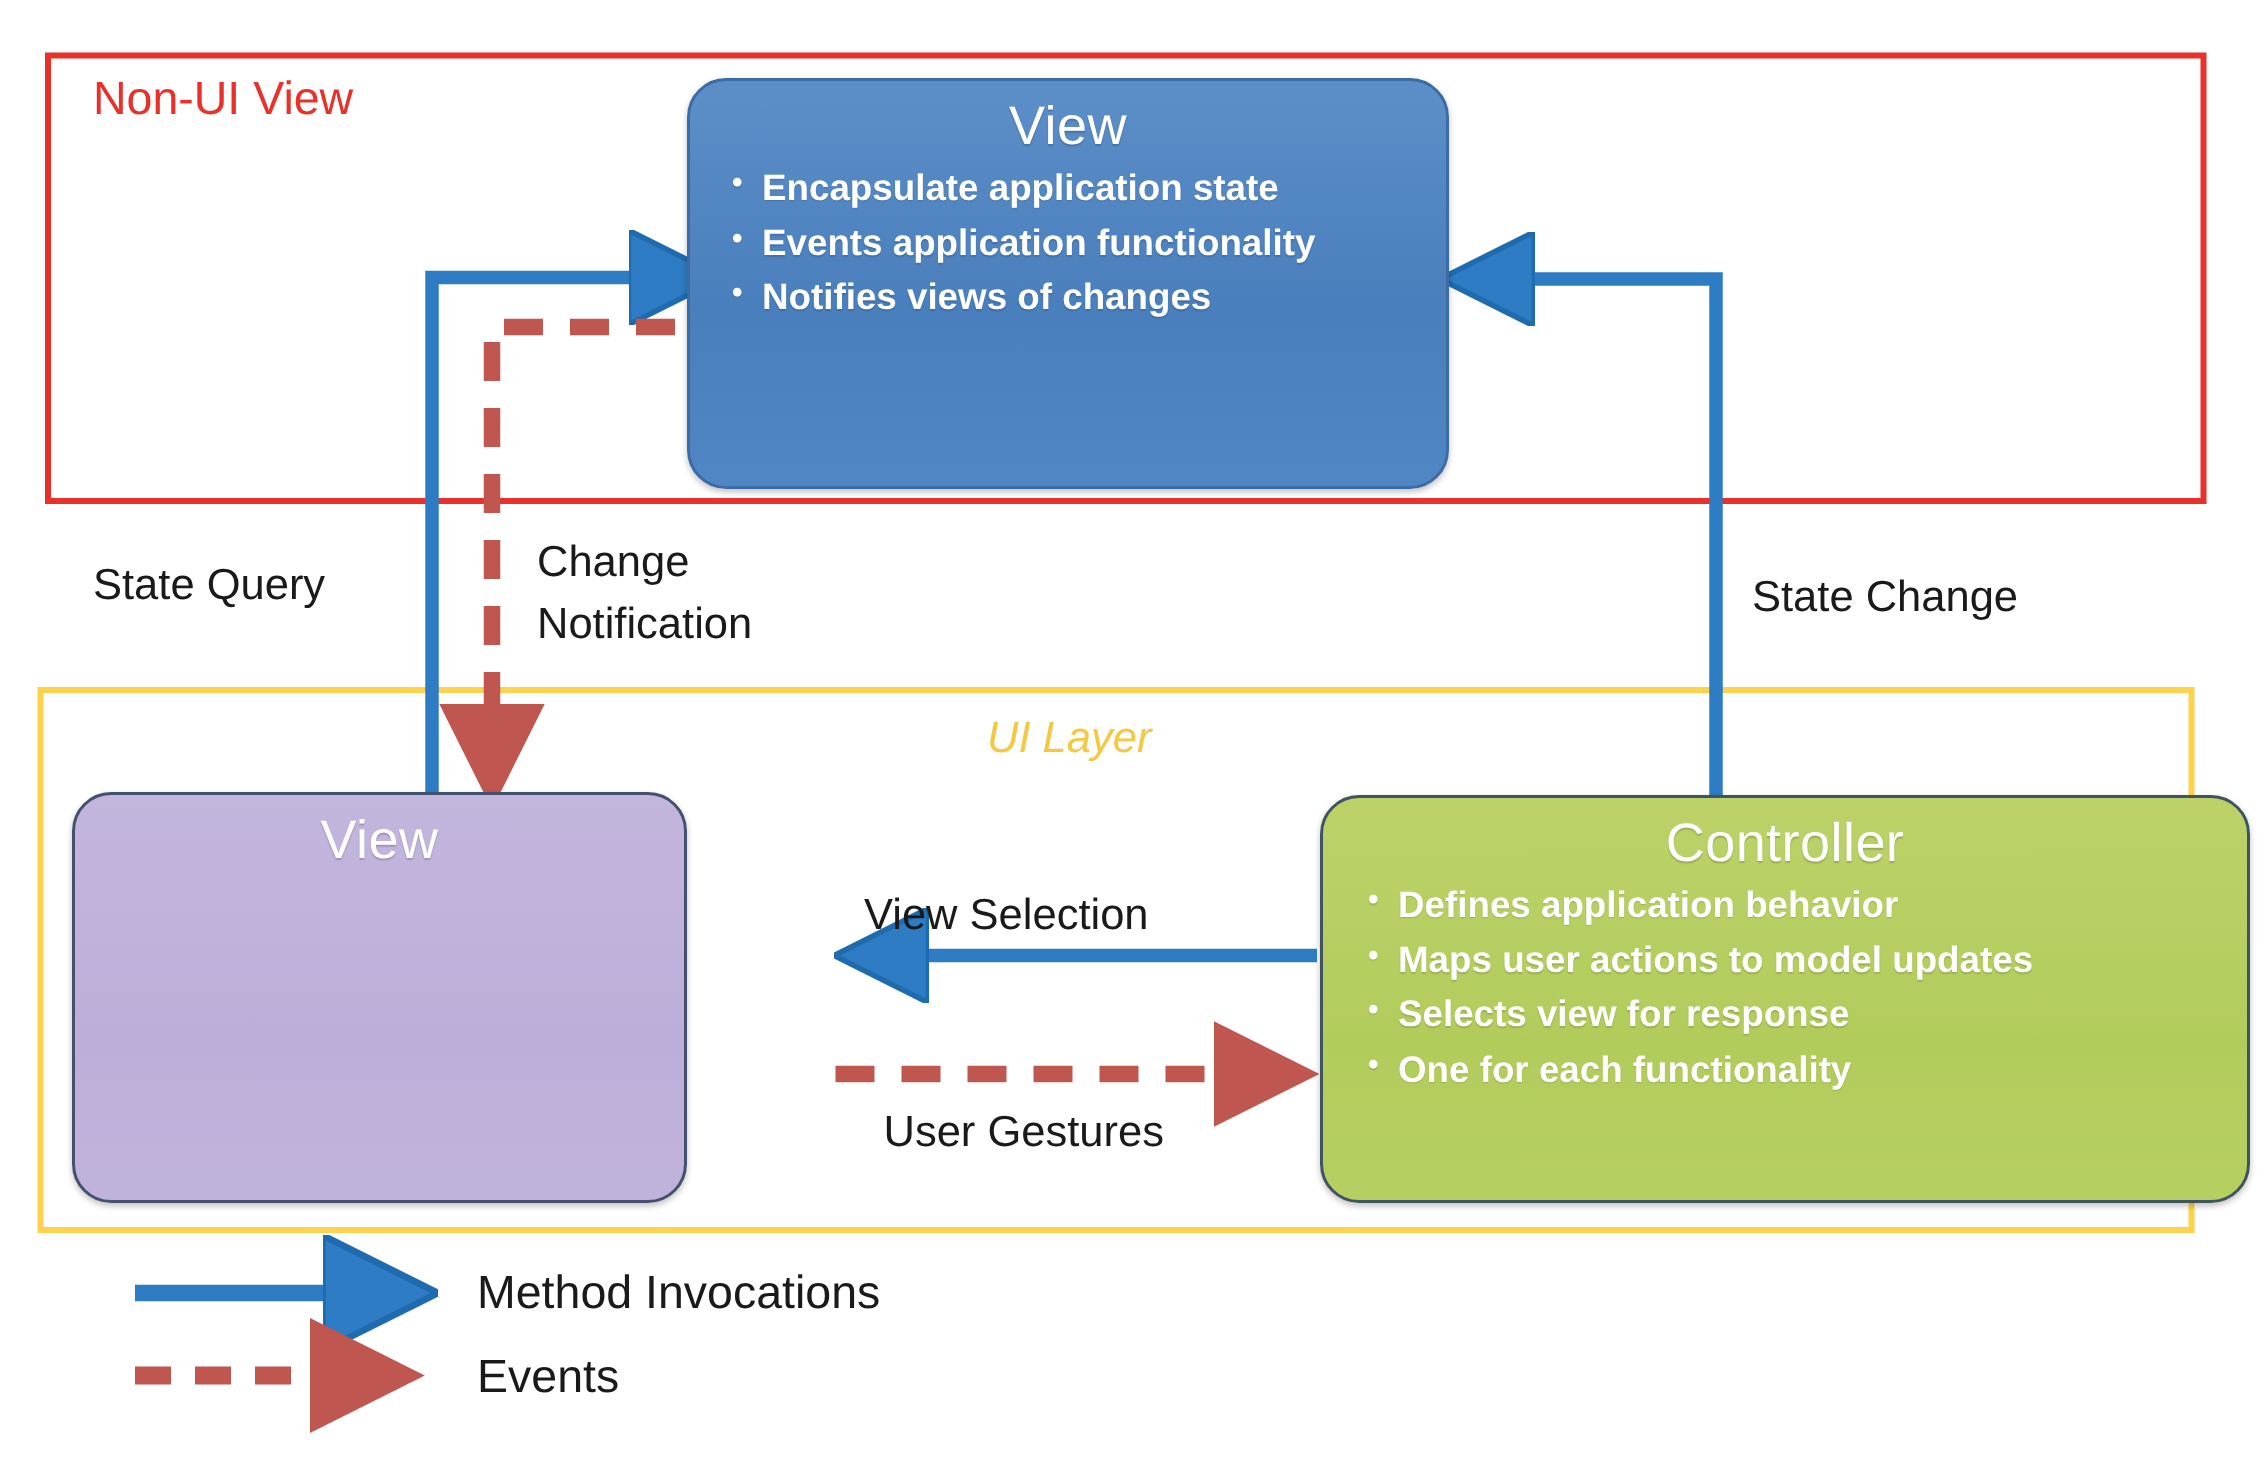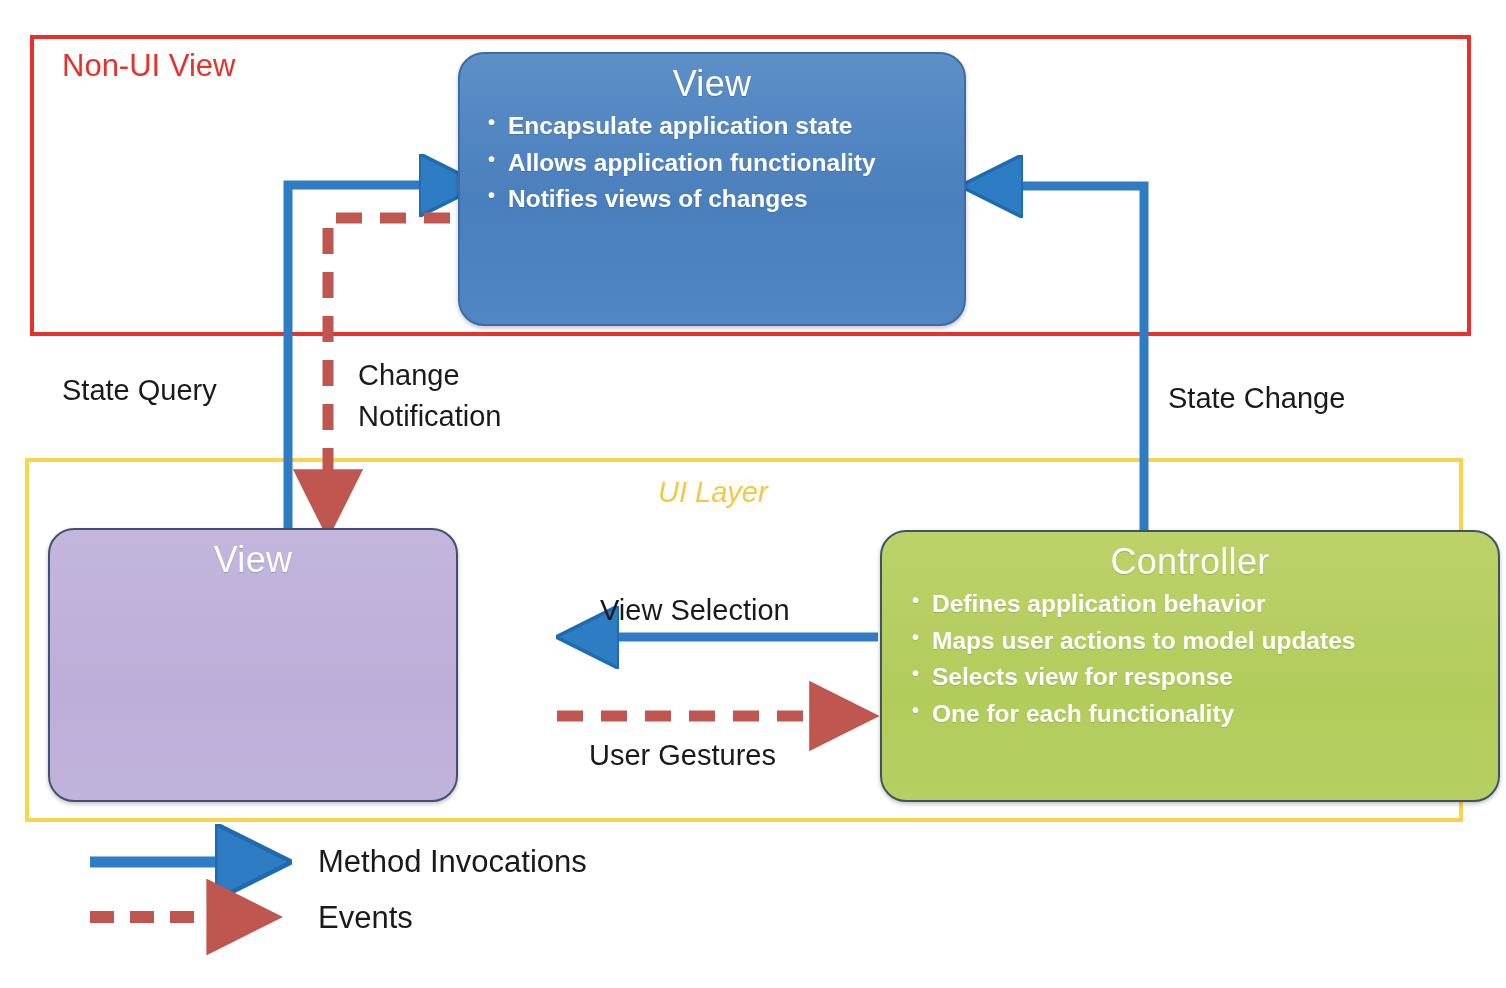--- a/index.html
+++ b/index.html
@@ -121,21 +121,21 @@
   .flow-label {
     position: absolute;
     font-size: 29px;
     color: #1a1a1a;
     white-space: nowrap;
     line-height: 1.42;
   }
   #label-state-query  { left: 62px;  top: 370px; }
   #label-change-notif { left: 358px; top: 355px; }
   #label-state-change { left: 1168px; top: 378px; }
-  #label-view-sel     { left: 600px; top: 590px; }
+  #label-view-sel     { left: 576px; top: 590px; }
   #label-user-gest    { left: 589px; top: 735px; }
 
   
   #legend { position: absolute; left: 88px; top: 840px; }
   .legend-row {
     position: relative;
     height: 56px;
   }
   .legend-text {
     position: absolute;
@@ -192,21 +192,21 @@
     </g>
     <g>
       <path d="M 90,917 L 240,917" fill="none" stroke="#bf5750" stroke-width="12" stroke-dasharray="24 16" stroke-linecap="butt" marker-end="url(#red-head)"></path>
     </g>
   </svg>
 
   <div class="role-box" id="model-box">
     <div class="role-title">View</div>
     <ul class="role-list">
       <li>Encapsulate application state</li>
-      <li>Allows application functionality</li>
+      <li>Events application functionality</li>
       <li>Notifies views of changes</li>
     </ul>
   </div>
 
   <div class="role-box" id="view-box">
     <div class="role-title">View</div>
   </div>
 
   <div class="role-box" id="controller-box">
     <div class="role-title">Controller</div>

